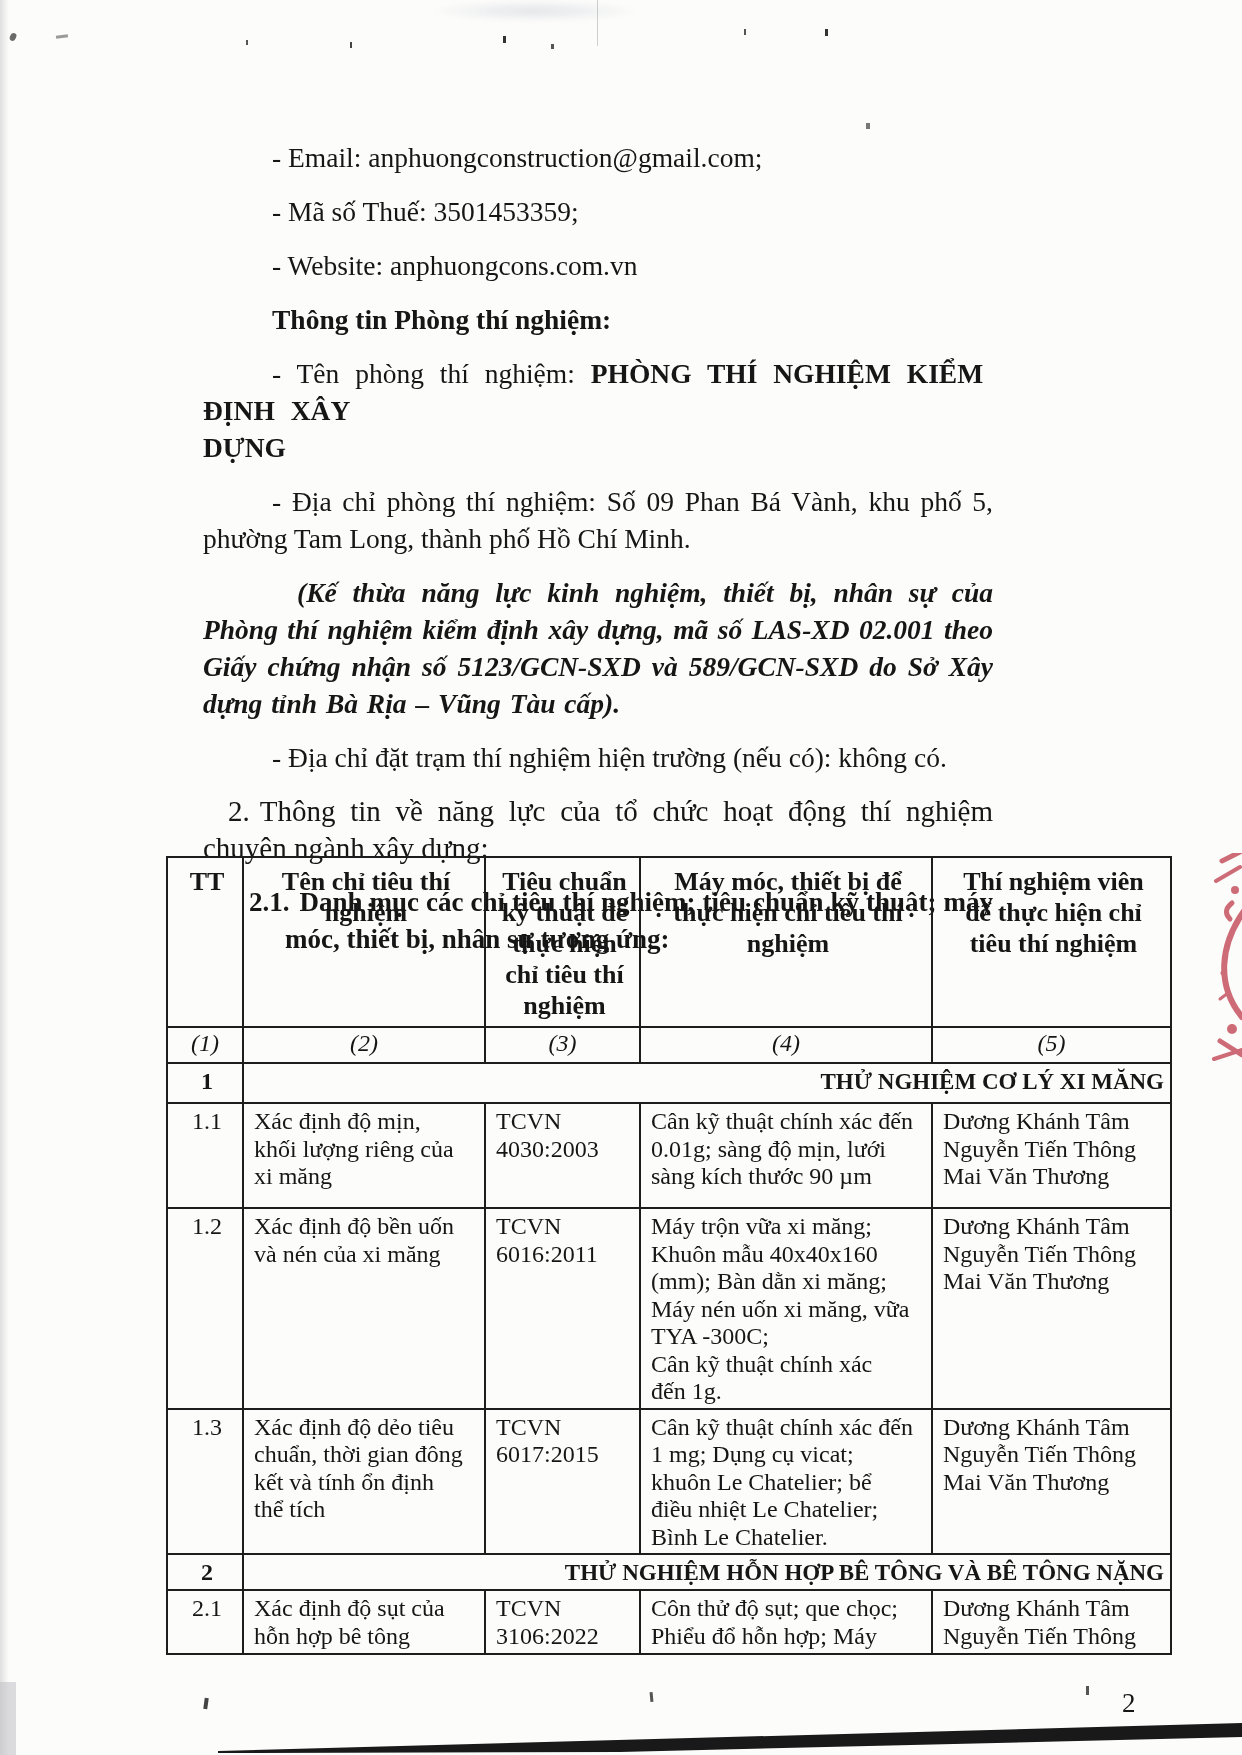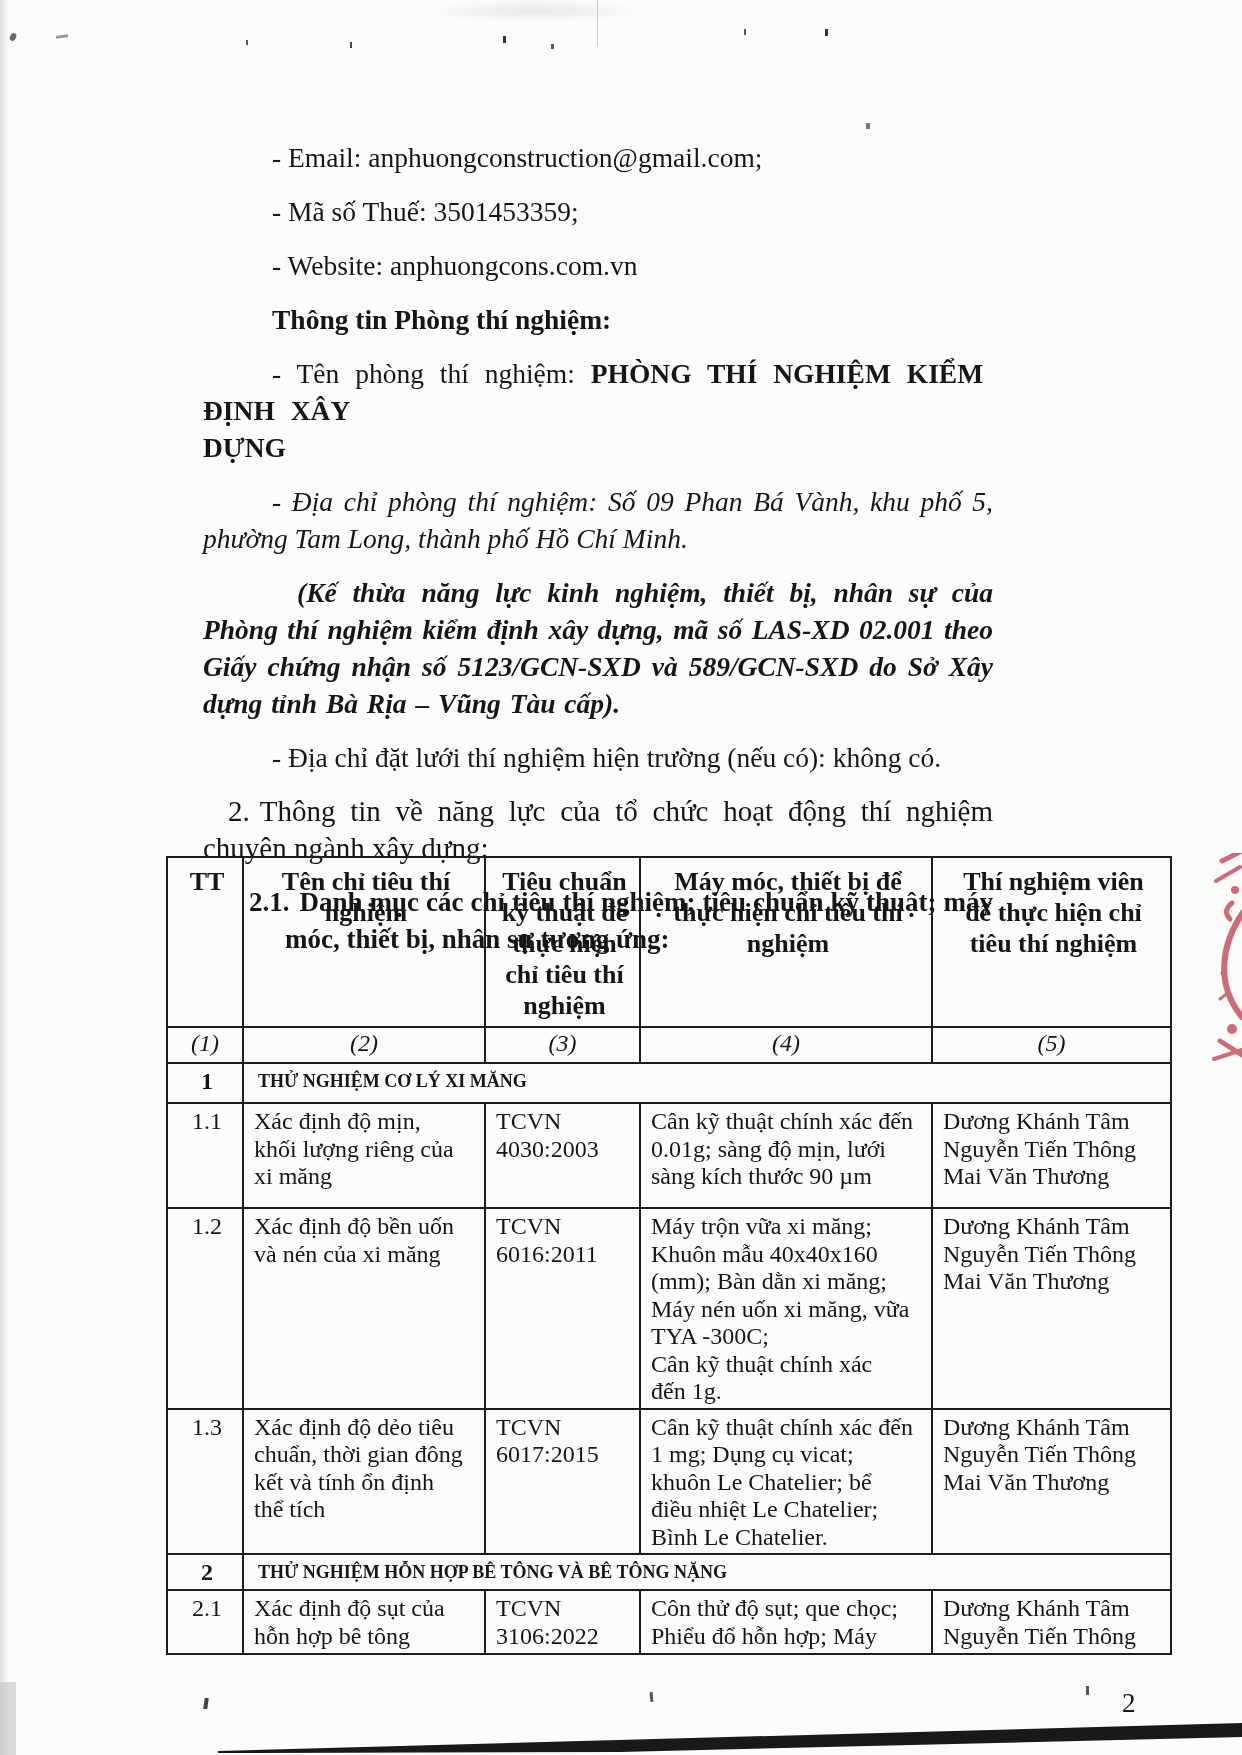--- a/index.html
+++ b/index.html
@@ -10,42 +10,42 @@
     color:#161616;
   }
   
   .content { position:absolute; left:186px; top:122px; width:824px; }
   .content p { margin:17px; font-size:27.5px; line-height:37px; text-align:justify; }
   p.dash   { text-indent:69px; text-align:left; }
   p.head1  { text-indent:69px; font-weight:bold; text-align:left; }
   p.preline{ white-space:pre-line; text-align:left; }
   p.tenphong { text-indent:69px; word-spacing:9px; }
   .boldpart { font-weight:bold; }
-  p.diachi { text-indent:69px;font-style:italic; }
+  p.diachi { text-indent:69px; }
   p.it     { font-style:italic; text-indent:73px; margin-top:5px; }
   p.bi     { font-style:italic; font-weight:bold; text-indent:94px; margin-top:9px; word-spacing:2px; }
   p.station{ text-indent:69px; margin-top:3px; text-align:left; }
   p.sec2   { font-weight:normal; text-indent:25px; margin-top:5px; font-size:29px; }
   p.sec21  { font-weight:bold; padding-left:82px; text-indent:-36px; margin-top:3px; font-size:27px; }
   .num { padding-right:10px; }
 
   
   table.crit {
     position:absolute; left:166px; top:856px; width:1004px;
     border-collapse:collapse; table-layout:fixed;
     font-size:24px; line-height:27.5px;
   }
   table.crit th, table.crit td {
     border:2.5px solid #1d1d1d; vertical-align:top;
     padding:4px 6px 2px 10px; white-space:pre-line; overflow:hidden;
   }
   table.crit th { font-weight:bold; text-align:center; font-size:26px; line-height:31px; padding-top:8px; }
   tr.idxrow td { font-style:italic; text-align:center; padding:2px 2px; }
   tr.secrow td { font-weight:bold; }
-  tr.secrow td.sec-title { padding-left:14px; font-size:18px; }
+  tr.secrow td.sec-title { padding-left:14px; font-size:23px;text-align:right; }
   td.tt { text-align:center; padding-left:2px; }
   td.std { padding-left:12px; }
 
   
   .speck { position:absolute; }
   .left-band { position:absolute; left:0; top:0; width:9px; height:1755px;
     background:linear-gradient(to right, rgba(120,120,130,.22), rgba(120,120,130,0)); }
   .corner-patch { position:absolute; left:0; top:1682px; width:16px; height:73px;
     background:#bfbfc4; opacity:.55; }
   .top-smudge { position:absolute; left:430px; top:0; width:210px; height:22px;
@@ -94,21 +94,21 @@
 
   <div class="content">
     <p class="dash">- Email: anphuongconstruction@gmail.com;</p>
     <p class="dash">- Mã số Thuế: 3501453359;</p>
     <p class="dash">- Website: anphuongcons.com.vn</p>
     <p class="head1">Thông tin Phòng thí nghiệm:</p>
     <p class="tenphong preline"><span>- Tên phòng thí nghiệm: </span><span class="boldpart">PHÒNG THÍ NGHIỆM KIỂM ĐỊNH XÂY
 DỰNG</span></p>
     <p class="diachi">- Địa chỉ phòng thí nghiệm: Số 09 Phan Bá Vành, khu phố 5, phường Tam Long, thành phố Hồ Chí Minh.</p>
     <p class="bi">(Kế thừa năng lực kinh nghiệm, thiết bị, nhân sự của Phòng thí nghiệm kiểm định xây dựng, mã số LAS-XD 02.001 theo Giấy chứng nhận số 5123/GCN-SXD và 589/GCN-SXD do Sở Xây dựng tỉnh Bà Rịa – Vũng Tàu cấp).</p>
-    <p class="station">- Địa chỉ đặt lưới thí nghiệm hiện trường (nếu có): không có.</p>
+    <p class="station">- Địa chỉ đặt trạm thí nghiệm hiện trường (nếu có): không có.</p>
     <p class="sec2"><span class="num">2.</span><span>Thông tin về năng lực của tổ chức hoạt động thí nghiệm chuyên ngành xây dựng:</span></p>
     <p class="sec21"><span class="num">2.1.</span><span>Danh mục các chỉ tiêu thí nghiệm; tiêu chuẩn kỹ thuật; máy móc, thiết bị, nhân sự tương ứng:</span></p>
   </div>
 
   <table class="crit">
     <colgroup>
       <col style="width:76px">
         <col style="width:242px">
         <col style="width:155px">
         <col style="width:292px">

